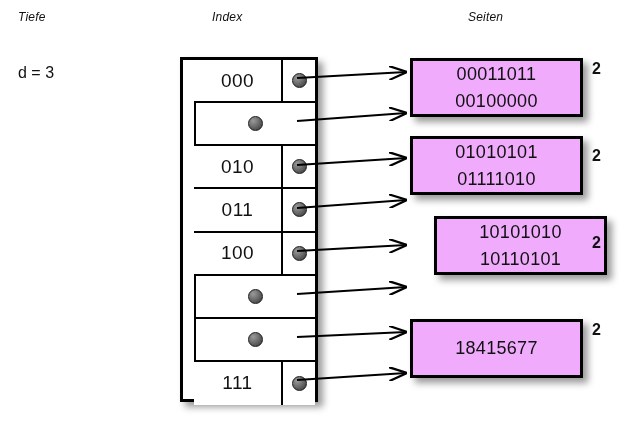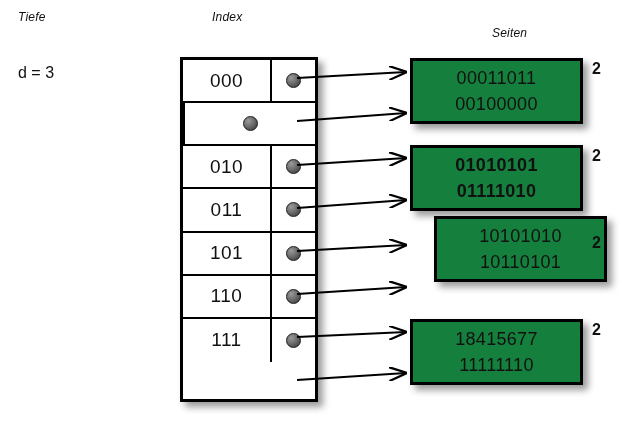--- a/index.html
+++ b/index.html
@@ -26,21 +26,21 @@
     position: absolute;
     font-style: italic;
     font-weight: 400;
     font-size: 12px;
     color: #111;
     white-space: nowrap;
     letter-spacing: .2px;
   }
   #hdr-tiefe  { left: 18px;  top: 10px; }
   #hdr-index  { left: 212px; top: 10px; }
-  #hdr-seiten { left: 492px; top: 10px; margin-top: 16px; }
+  #hdr-seiten { left: 468px; top: 10px; }
 
   .depth-label {
     position: absolute;
     left: 18px;
     top: 64px;
     font-size: 16px;
     font-weight: 400;
     color: #111;
     white-space: nowrap;
   }
@@ -49,20 +49,21 @@
   #index-table {
     position: absolute;
     left: 180px;
     top: 57px;
     width: 138px;
     height: 345px;
     border: 3px solid #000;
     box-sizing: border-box;
     background: #fff;
     box-shadow: 5px 5px 7px rgba(0,0,0,0.40);
+    padding-left: 11px;
   }
   .index-row {
     position: relative;
     height: 43.125px;
     box-sizing: border-box;
     border-bottom: 2px solid #000;
     display: flex;
     align-items: center;
     background: #fff;
   }
@@ -92,24 +93,24 @@
     background: radial-gradient(circle at 33% 30%, #9a9a9a 0%, #707070 42%, #4a4a4a 78%, #2e2e2e 100%);
     border: 1px solid #1a1a1a;
     box-sizing: border-box;
   }
 
   
   .page-box {
     position: absolute;
     left: 410px;
     width: 173px;
-    height: 66px;
+    height: 59px;
     border: 3px solid #000;
     box-sizing: border-box;
-    background: #15803d;
+    background: #f0abfc;
     box-shadow: 5px 5px 7px rgba(0,0,0,0.40);
     display: flex;
     flex-direction: column;
     align-items: center;
     justify-content: center;
   }
   .page-line {
     font-size: 18px;
     color: #111;
     line-height: 1.45;
@@ -161,27 +162,31 @@
         <span class="ptr-dot"></span>
       </div>
     </div>
     <div class="index-row">
       <div class="index-key">011</div>
       <div class="index-ptr-cell">
         <span class="ptr-dot"></span>
       </div>
     </div>
     <div class="index-row">
-      <div class="index-key">101</div>
-      <div class="index-ptr-cell">
-        <span class="ptr-dot"></span>
-      </div>
-    </div>
-    <div class="index-row">
-      <div class="index-key">110</div>
+      <div class="index-key">100</div>
+      <div class="index-ptr-cell">
+        <span class="ptr-dot"></span>
+      </div>
+    </div>
+    <div class="index-row">
+      <div class="index-ptr-cell">
+        <span class="ptr-dot"></span>
+      </div>
+    </div>
+    <div class="index-row">
       <div class="index-ptr-cell">
         <span class="ptr-dot"></span>
       </div>
     </div>
     <div class="index-row">
       <div class="index-key">111</div>
       <div class="index-ptr-cell">
         <span class="ptr-dot"></span>
       </div>
     </div>
@@ -204,31 +209,30 @@
       <line x1="297" y1="380" x2="406" y2="373"></line>
     </g>
   </svg>
 
   <div class="page-box" style="top:58px;">
     <div class="page-line">00011011</div>
     <div class="page-line">00100000</div>
   </div>
   <div class="page-count" style="top:60px;">2</div>
 
-  <div class="page-box" style="top:145px;font-weight:bold;">
+  <div class="page-box" style="top:136px;">
     <div class="page-line">01010101</div>
     <div class="page-line">01111010</div>
   </div>
   <div class="page-count" style="top:147px;">2</div>
 
   <div class="page-box" style="top:216px;margin-left:24px;">
     <div class="page-line">10101010</div>
     <div class="page-line">10110101</div>
   </div>
   <div class="page-count" style="top:234px;">2</div>
 
   <div class="page-box" style="top:319px;">
     <div class="page-line">18415677</div>
-    <div class="page-line">11111110</div>
   </div>
   <div class="page-count" style="top:321px;">2</div>
 
 </div>
 
 </body></html>

